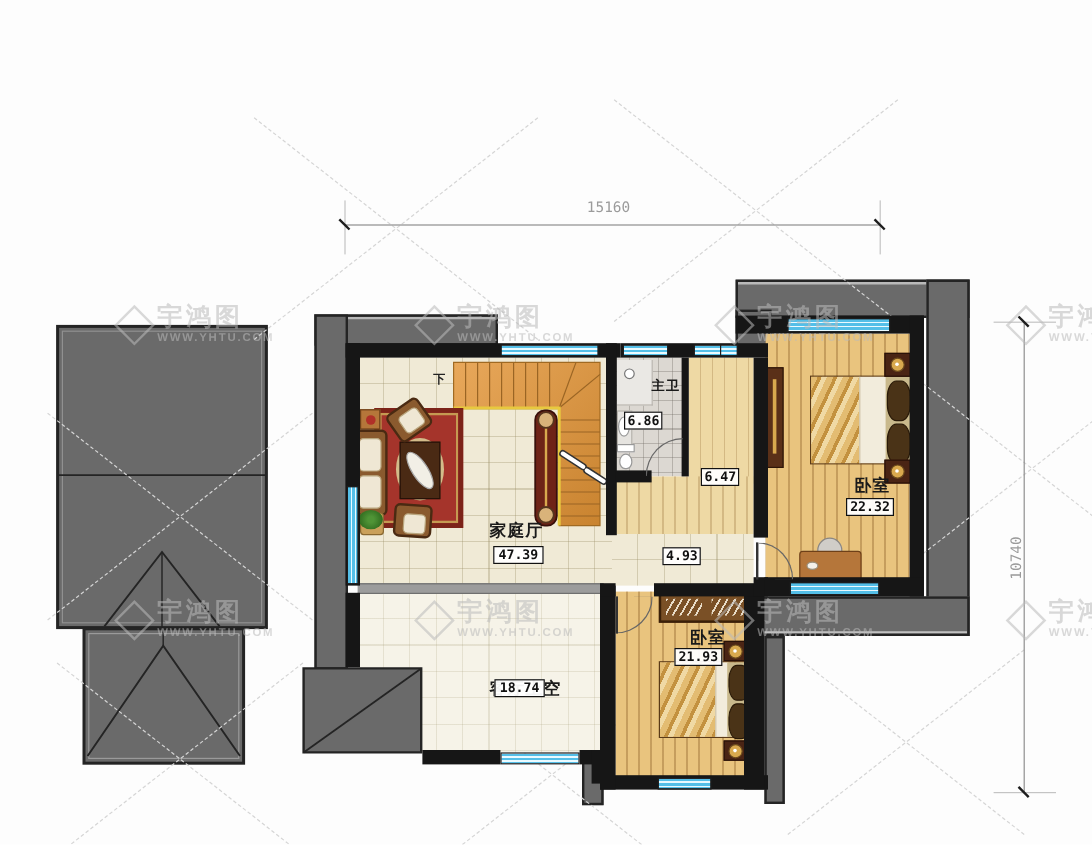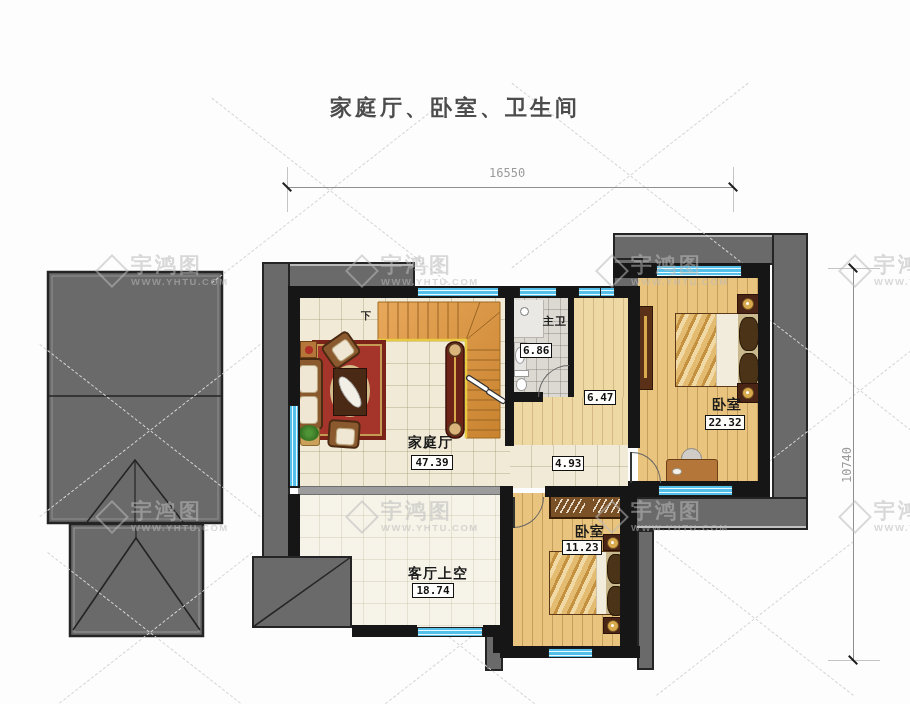--- a/index.html
+++ b/index.html
@@ -274,30 +274,30 @@
 
   <span class="rname" style="left:408px;top:434px;">家庭厅</span>
   <span class="area-box" style="left:411px;top:455px;width:36px;">47.39</span>
   <span class="rname sm" style="left:543px;top:314px;">主卫</span>
   <span class="area-box" style="left:520px;top:343px;width:26px;">6.86</span>
   <span class="area-box" style="left:584px;top:390px;width:26px;">6.47</span>
   <span class="area-box" style="left:552px;top:456px;width:26px;">4.93</span>
   <span class="rname" style="left:712px;top:396px;">卧室</span>
   <span class="area-box" style="left:705px;top:415px;width:34px;">22.32</span>
   <span class="rname" style="left:575px;top:523px;">卧室</span>
-  <span class="area-box" style="left:562px;top:540px;width:34px;">11.23</span>
+  <span class="area-box" style="left:562px;top:540px;width:34px;">21.93</span>
   <span class="rname" style="left:408px;top:565px;">客厅上空</span>
-  <span class="area-box" style="left:412px;top:583px;width:36px;">18.74</span>
+  <span class="area-box" style="left:412px;top:566px;width:36px;">18.74</span>
 
   <div class="extline" style="left:287px;top:167px;width:1px;height:45px;"></div>
   <div class="extline" style="left:733px;top:167px;width:1px;height:45px;"></div>
   <div class="dimline" style="left:287px;top:187px;width:446px;height:1px;"></div>
   <div class="tick" style="left:281px;top:186px;"></div>
   <div class="tick" style="left:727px;top:186px;"></div>
-  <span class="dimtxt" style="left:486px;top:166px;">16550</span>
+  <span class="dimtxt" style="left:486px;top:166px;">15160</span>
 
   <div class="extline" style="left:828px;top:268px;width:52px;height:1px;"></div>
   <div class="extline" style="left:828px;top:660px;width:52px;height:1px;"></div>
   <div class="dimline" style="left:853px;top:268px;width:1px;height:392px;"></div>
   <div class="tick" style="left:847px;top:267px;"></div>
   <div class="tick" style="left:847px;top:659px;"></div>
   <span class="dimtxt" style="left:826px;top:458px;transform:rotate(-90deg);transform-origin:center;background:transparent;">10740</span>
 
   <div class="wm" style="left:100px;top:254px;">
     <span class="wm-logo"></span>
@@ -349,15 +349,14 @@
       </span>
   </div>
   <div class="wm" style="left:843px;top:500px;">
     <span class="wm-logo"></span>
     <span>
         <span class="wm-name">宇鸿图</span>
           <span class="wm-url">WWW.YHTU.COM</span>
       </span>
   </div>
 
-  <div class="subtitle">家庭厅、卧室、卫生间</div>
 
 </div>
 
 </body></html>

